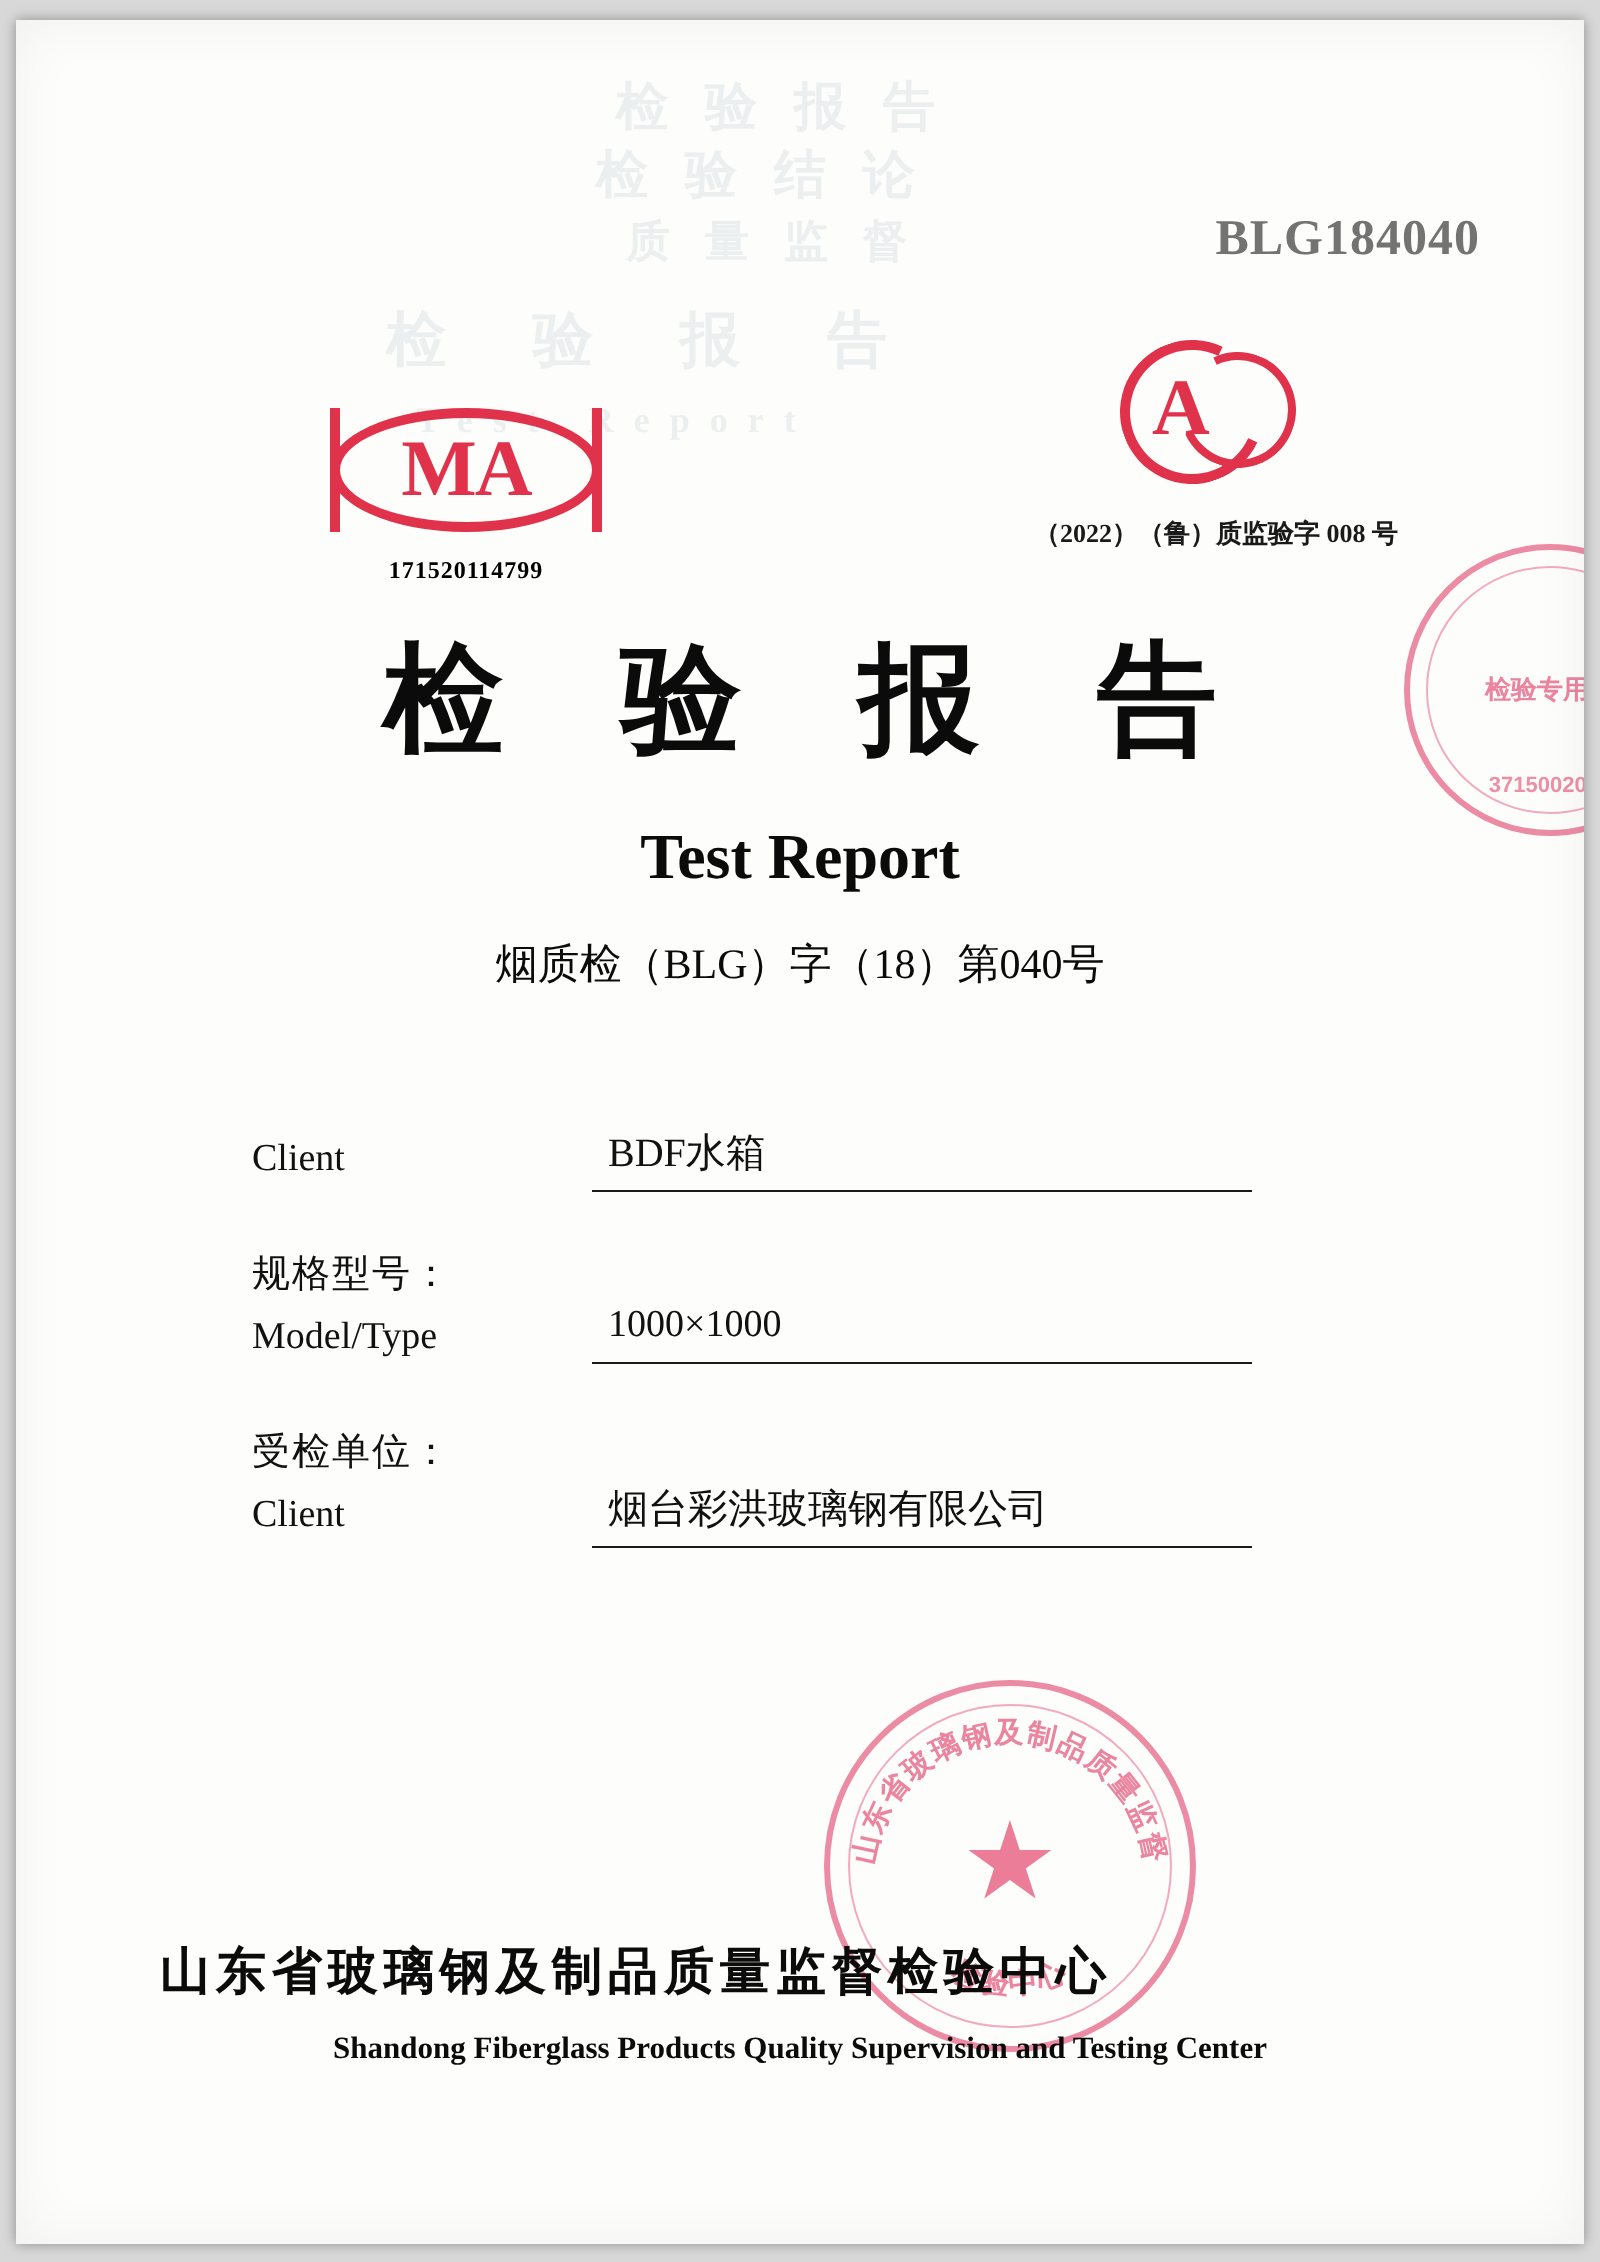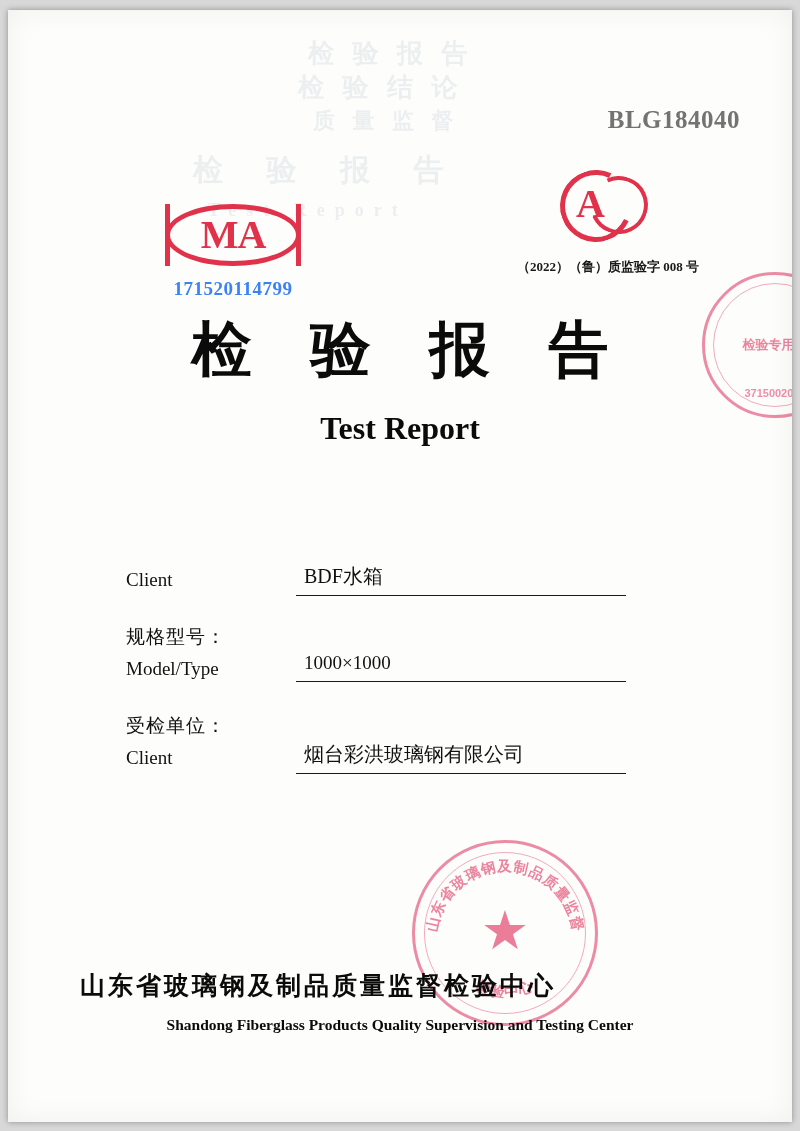--- a/index.html
+++ b/index.html
@@ -78,24 +78,24 @@
     position: absolute;
     top: -5px;
     width: 5px;
     height: 62px;
     background: #e0324a;
   }
   .cma-side.l { left: -5px; }
   .cma-side.r { right: -5px; }
   .cma-code {
     margin-top: 12px;
-    font-size: 19px;
+    font-size: 12px;
     font-weight: bold;
     letter-spacing: 0.5px;
-    color: #3b82f6;
+    color: #000000;
   }
 
   
   .cal-wrap {
     position: absolute;
     top: 160px;
     left: 490px;
     width: 220px;
     text-align: center;
   }
@@ -340,20 +340,21 @@
     <div class="cal-mark">
       <span class="cal-c-outer"></span>
       <span class="cal-c-inner"></span>
       <span class="cal-a">A</span>
     </div>
     <div class="cal-code">（2022）（鲁）质监验字 008 号</div>
   </div>
 
   <div class="title-cn">检 验 报 告</div>
   <div class="title-en">Test Report</div>
+  <div class="doc-no">烟质检（BLG）字（18）第040号</div>
 
   <div class="fields">
 
     <div class="field">
       <div class="field-label-en">Client</div>
       <div class="field-value">BDF水箱</div>
     </div>
 
     <div class="field">
       <div class="field-label-cn">规格型号：</div>

